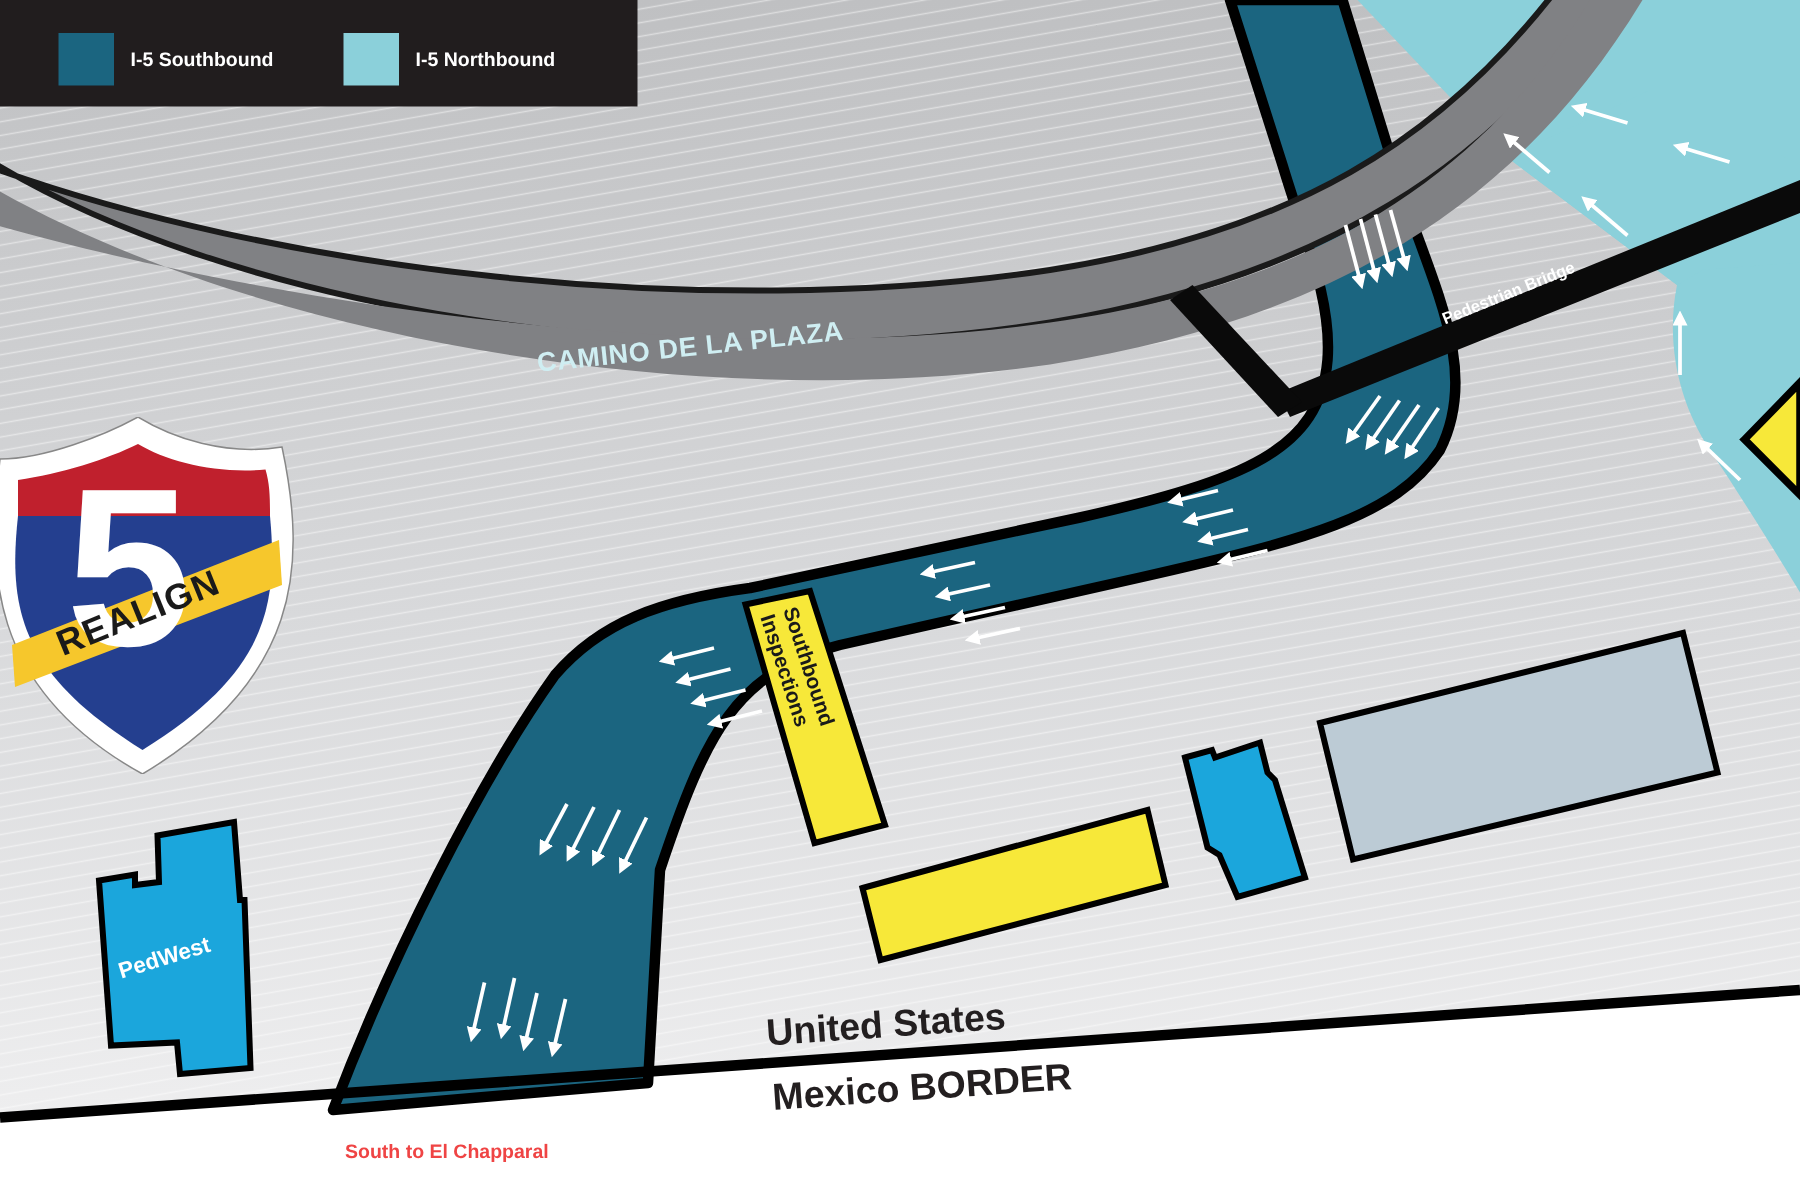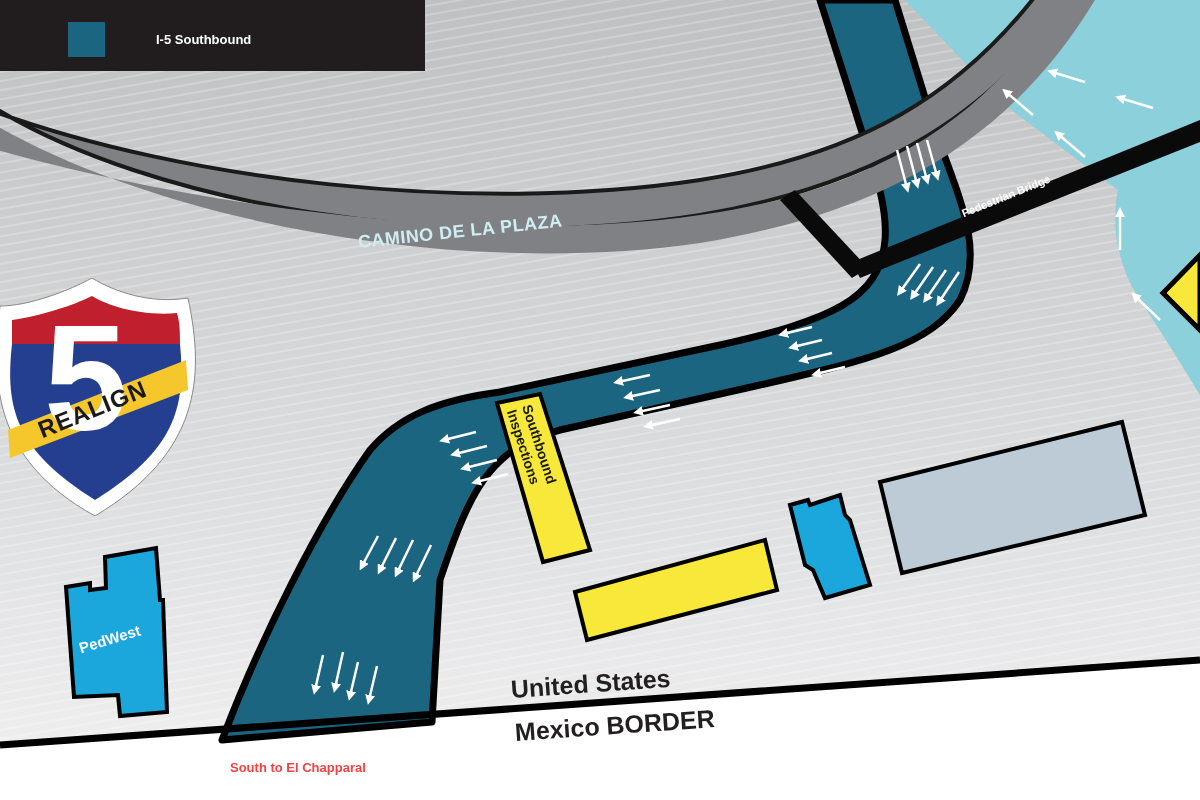--- a/index.html
+++ b/index.html
@@ -129,18 +129,22 @@
       <path d="M0,28 C30,28 70,12 92,0 C115,14 150,26 188,20 C205,100 200,175 95,238 C-10,180 -8,100 0,28 Z" fill="#ffffff" stroke="#888" stroke-width="1"></path>
       <path d="M12,42 C40,38 72,28 92,18 C112,30 145,38 177,35 C180,45 180,55 180,66 L12,66 Z" fill="#c0202d"></path>
       <path d="M12,66 L180,66 C186,130 175,172 95,222 C15,172 5,130 12,66 Z" fill="#243f8f"></path>
       <polygon points="8,152 186,82 188,112 10,180" fill="#f6c72c"></polygon>
     </svg>
     <div class="lbl" style="position:absolute;left:44px;top:20px;color:#ffffff;font-size:150px;line-height:160px;">5</div>
     <div class="lbl" style="position:absolute;left:34px;top:140px;color:#1a1a1a;font-size:24px;transform:rotate(-22deg);transform-origin:left top;letter-spacing:1px;">REALIGN</div>
   </div>
 
   <div class="legend">
-    <div class="legend-item" style="left:68px;gap:40px;">
+    <div class="legend-item" style="left:39px;">
       <div class="swatch" style="background:#1b6580;"></div>
       <span class="legend-label">I-5 Southbound</span>
+    </div>
+    <div class="legend-item" style="left:229px;">
+      <div class="swatch" style="background:#8bd0da;"></div>
+      <span class="legend-label">I-5 Northbound</span>
     </div>
   </div>
 </div>
 
 </body></html>

